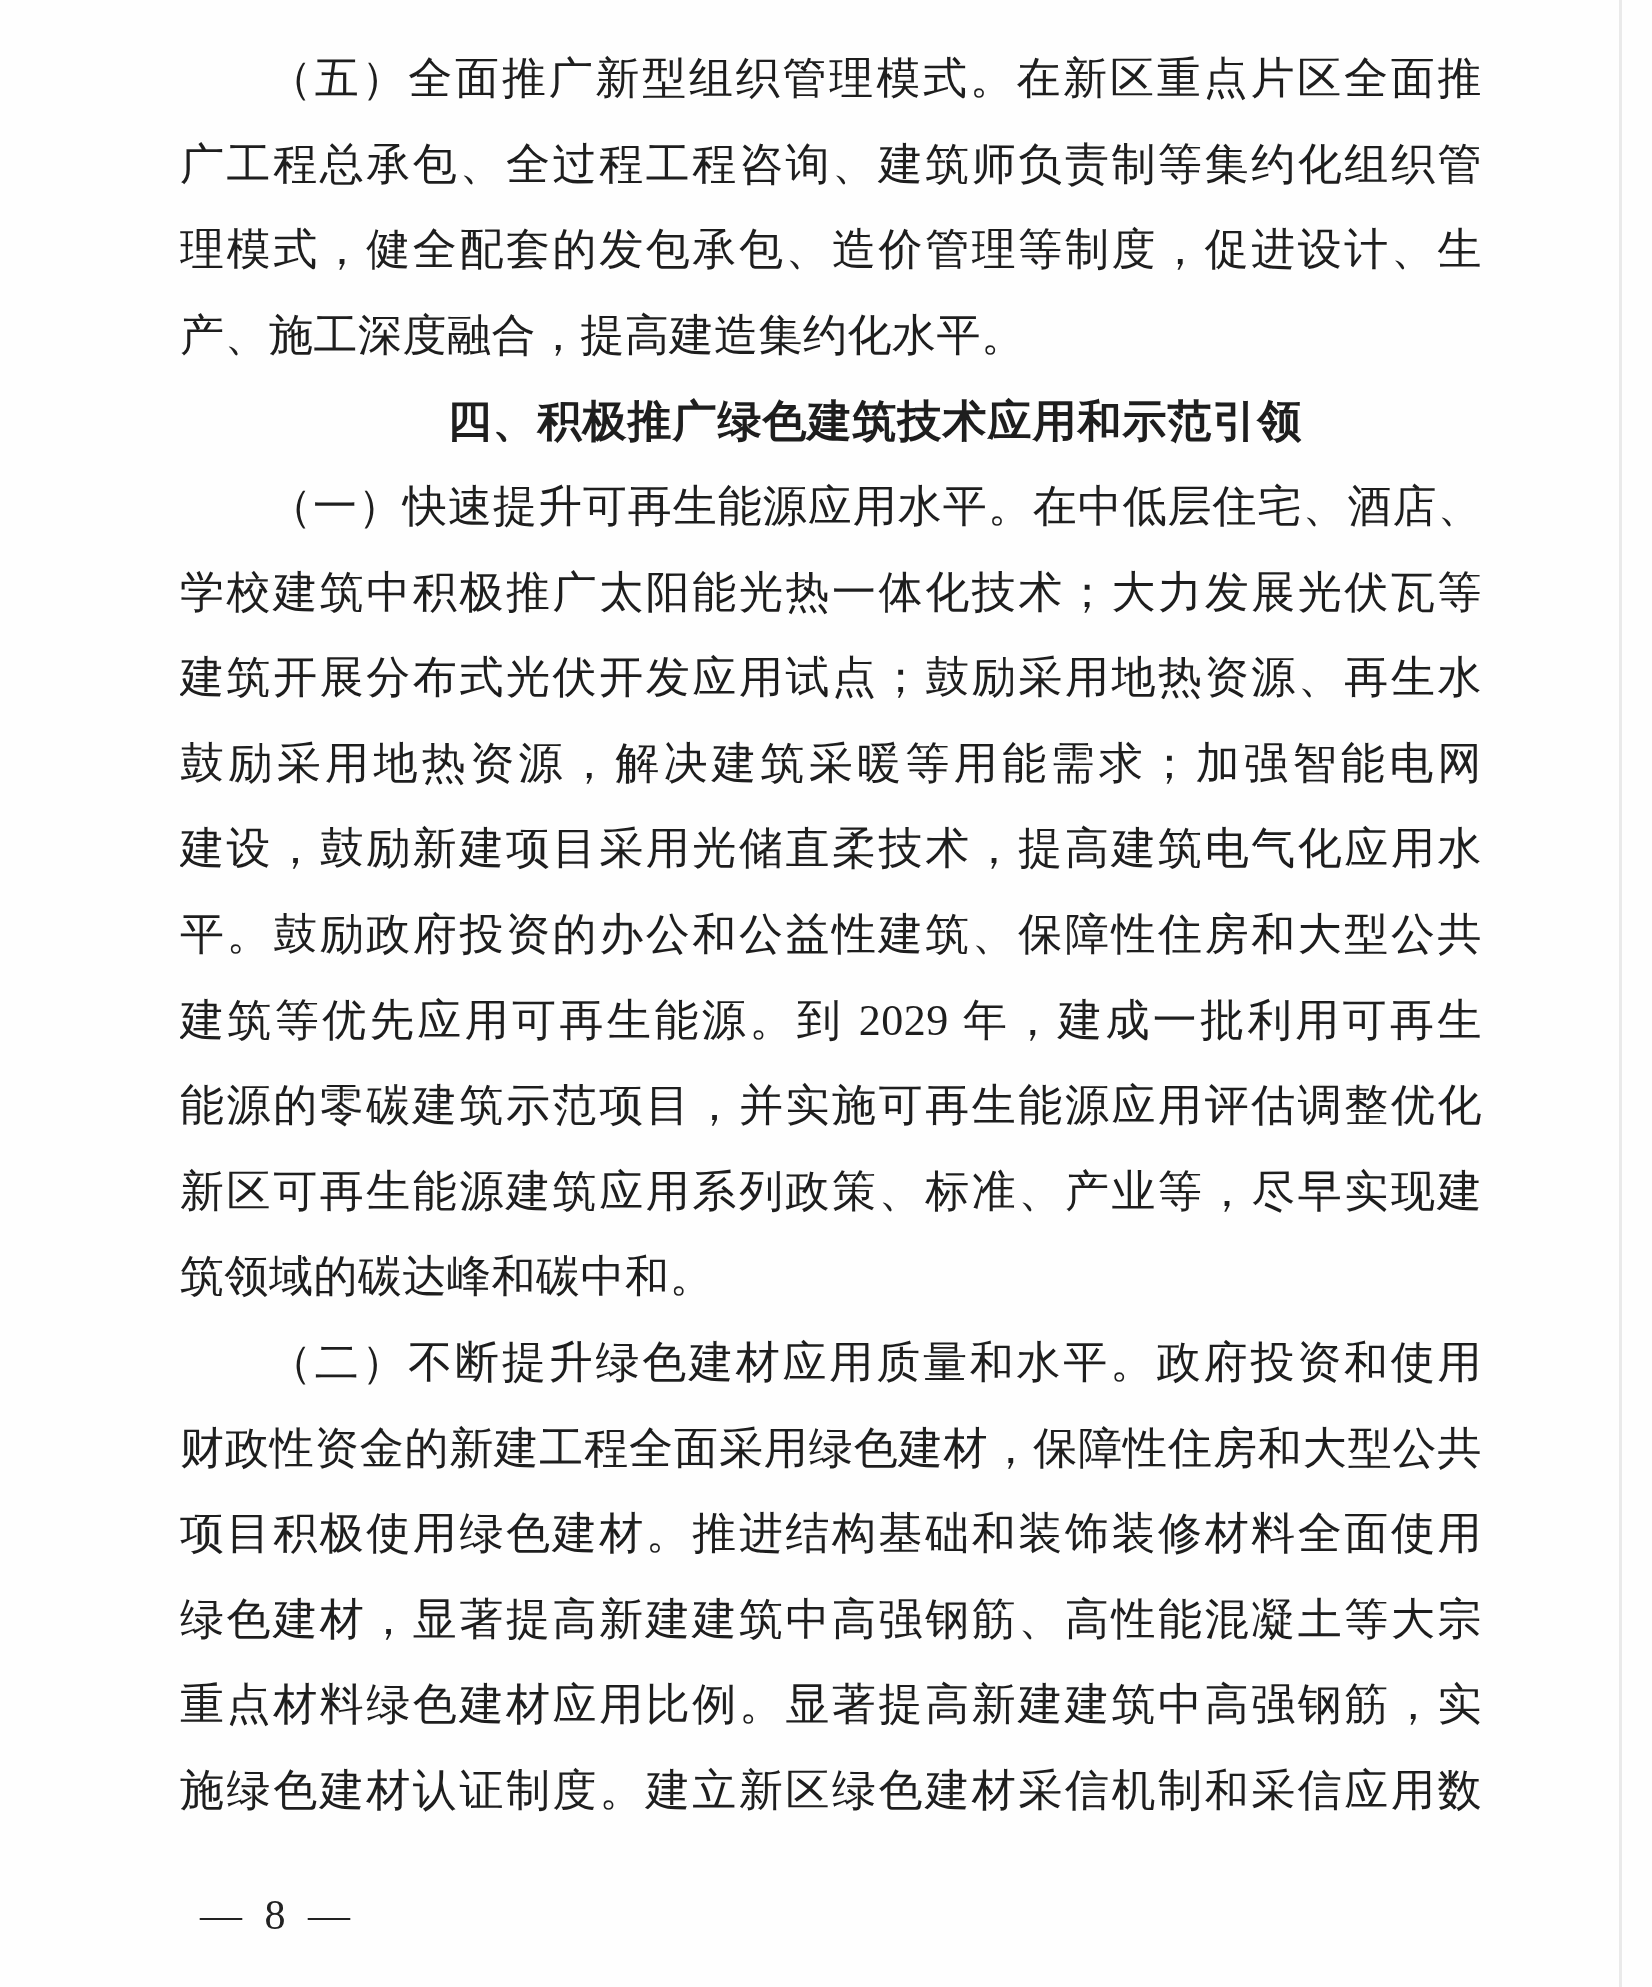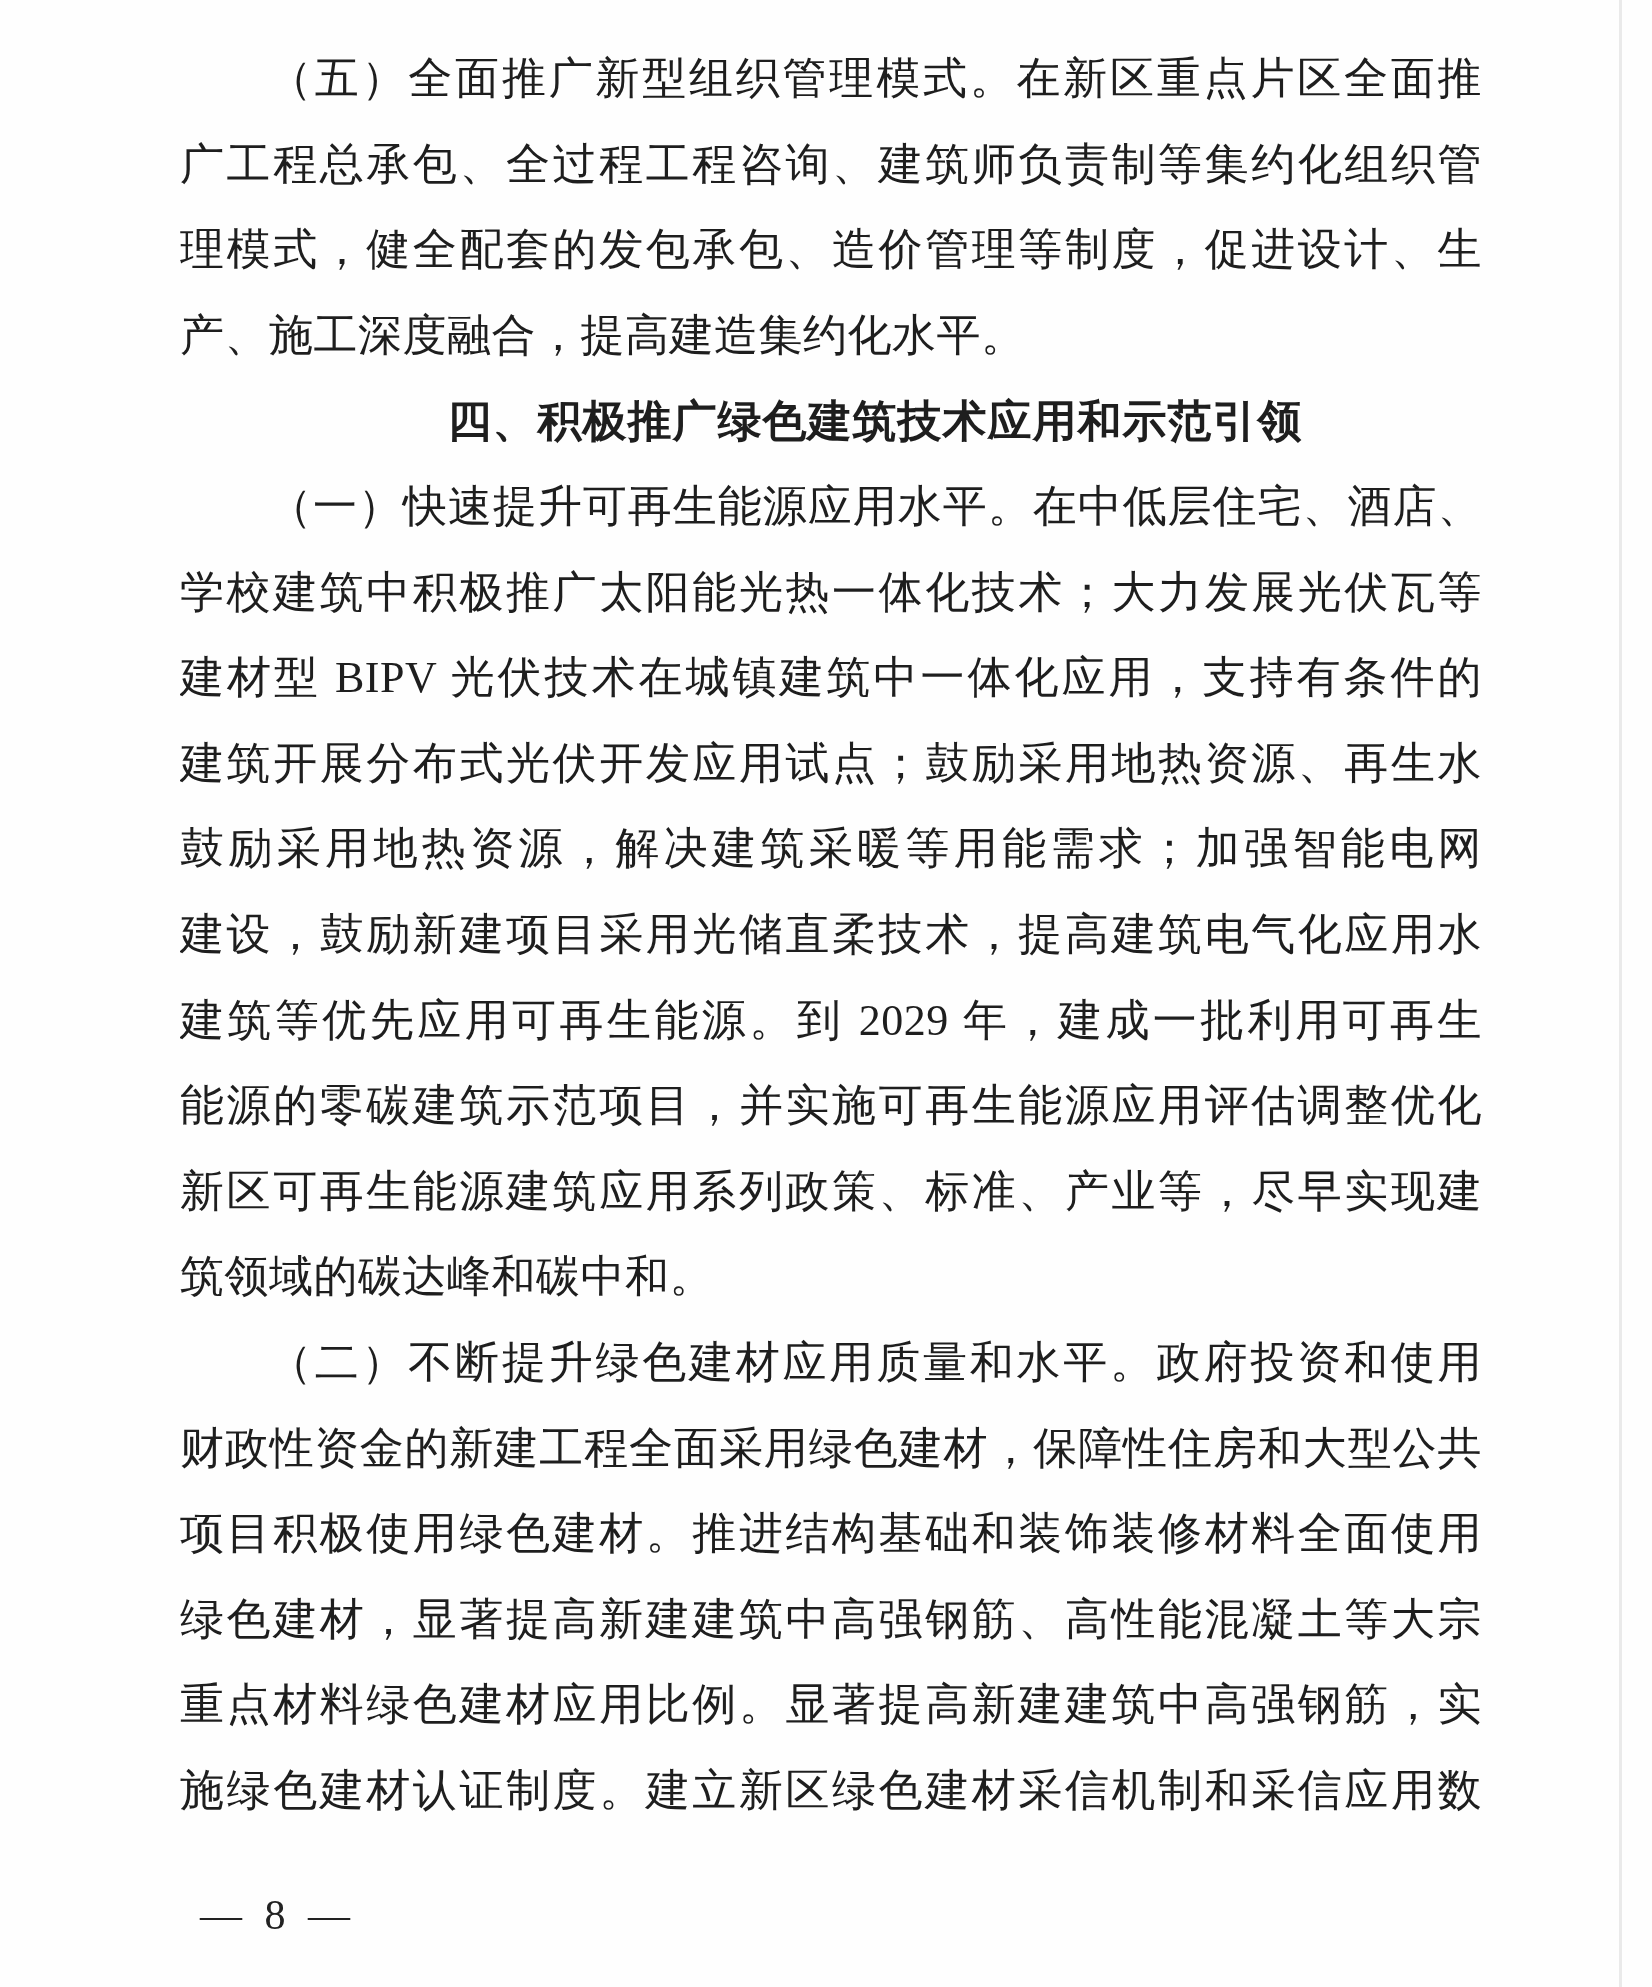--- a/index.html
+++ b/index.html
@@ -73,24 +73,24 @@
   <div class="scan-edge"></div>
 
   <div class="text-body">
     <div class="line indent justify">（五）全面推广新型组织管理模式。在新区重点片区全面推</div>
     <div class="line justify">广工程总承包、全过程工程咨询、建筑师负责制等集约化组织管</div>
     <div class="line justify">理模式，健全配套的发包承包、造价管理等制度，促进设计、生</div>
     <div class="line">产、施工深度融合，提高建造集约化水平。</div>
     <div class="line indent heading">四、积极推广绿色建筑技术应用和示范引领</div>
     <div class="line indent justify">（一）快速提升可再生能源应用水平。在中低层住宅、酒店、</div>
     <div class="line justify">学校建筑中积极推广太阳能光热一体化技术；大力发展光伏瓦等</div>
-    <div class="line justify">建材型 BIPV 光伏技术在城镇建筑中一体化应用，支持有条件的</div>
     <div class="line justify">建筑开展分布式光伏开发应用试点；鼓励采用地热资源、再生水</div>
     <div class="line justify">鼓励采用地热资源，解决建筑采暖等用能需求；加强智能电网</div>
     <div class="line justify">建设，鼓励新建项目采用光储直柔技术，提高建筑电气化应用水</div>
+    <div class="line justify">平。鼓励政府投资的办公和公益性建筑、保障性住房和大型公共</div>
     <div class="line justify">建筑等优先应用可再生能源。到 2029 年，建成一批利用可再生</div>
     <div class="line justify">能源的零碳建筑示范项目，并实施可再生能源应用评估调整优化</div>
     <div class="line justify">新区可再生能源建筑应用系列政策、标准、产业等，尽早实现建</div>
     <div class="line">筑领域的碳达峰和碳中和。</div>
     <div class="line indent justify">（二）不断提升绿色建材应用质量和水平。政府投资和使用</div>
     <div class="line justify">财政性资金的新建工程全面采用绿色建材，保障性住房和大型公共</div>
     <div class="line justify">项目积极使用绿色建材。推进结构基础和装饰装修材料全面使用</div>
     <div class="line justify">绿色建材，显著提高新建建筑中高强钢筋、高性能混凝土等大宗</div>
     <div class="line justify">重点材料绿色建材应用比例。显著提高新建建筑中高强钢筋，实</div>
     <div class="line justify">施绿色建材认证制度。建立新区绿色建材采信机制和采信应用数</div>

